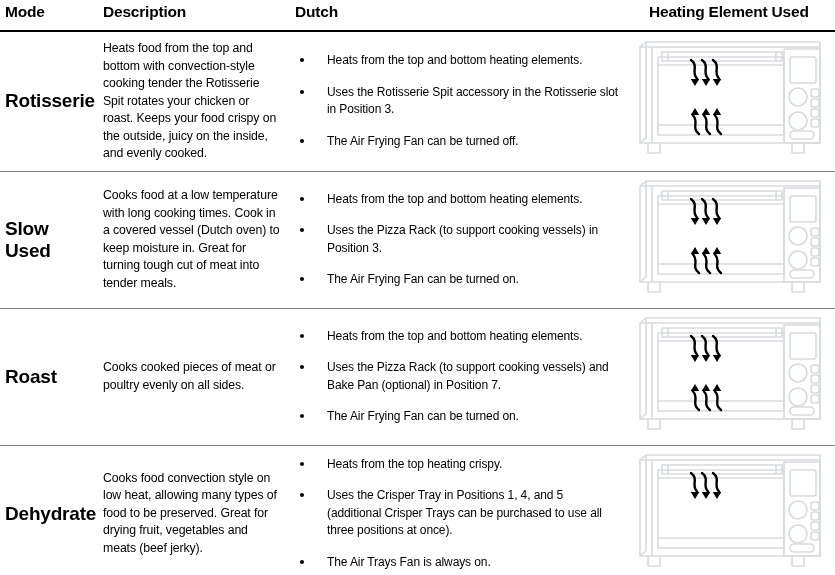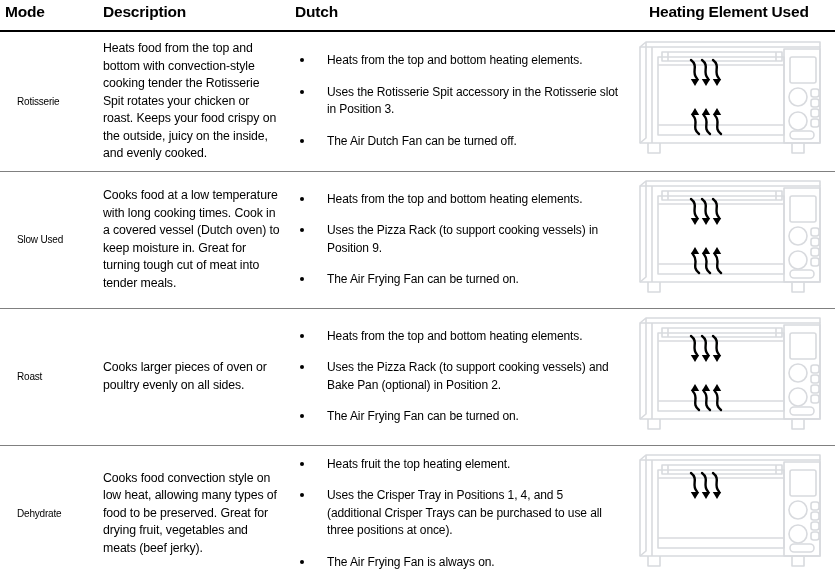--- a/index.html
+++ b/index.html
@@ -50,24 +50,24 @@
   tbody tr > td {
     border-bottom: 1px solid #808080;
     vertical-align: middle;
     padding: 0;
   }
   tbody tr.last-row > td {
     border-bottom: none;
   }
 
   .cell-mode {
-    font-size: 10px;
-    font-weight: normal;
+    font-size: 19px;
+    font-weight: bold;
     letter-spacing: -0.2px;
-    padding-left: 17px;
+    padding-left: 5px;
     padding-right: 4px;
     vertical-align: middle;
   }
 
   .cell-desc {
     font-size: 12.3px;
     line-height: 17.5px;
     letter-spacing: -0.1px;
     padding: 8px 8px 8px 1px;
     vertical-align: middle;
@@ -133,21 +133,21 @@
       </tr>
     </thead>
     <tbody>
         <tr>
           <td class="cell-mode">Rotisserie</td>
           <td class="cell-desc">Heats food from the top and bottom with convection-style cooking tender the Rotisserie Spit rotates your chicken or roast. Keeps your food crispy on the outside, juicy on the inside, and evenly cooked.</td>
           <td class="cell-info">
             <ul class="bullets">
               <li><span class="dot"></span><span>Heats from the top and bottom heating elements.</span></li>
               <li><span class="dot"></span><span>Uses the Rotisserie Spit accessory in the Rotisserie slot in Position 3.</span></li>
-              <li><span class="dot"></span><span>The Air Dutch Fan can be turned off.</span></li>
+              <li><span class="dot"></span><span>The Air Frying Fan can be turned off.</span></li>
             </ul>
           </td>
           <td class="cell-heat"><span class="oven-wrap">
 <svg width="196" height="120" viewBox="0 0 196 120" xmlns="http://www.w3.org/2000/svg">
   <g fill="none" stroke="#d8dade" stroke-width="1.6" stroke-linejoin="round">
 
     <path d="M8 8 H188 V104 H8 Z"></path>
     <path d="M8 8 L14 3 H188 L188 8"></path>
 
     <path d="M20 8 V104"></path>
@@ -187,21 +187,21 @@
                 <path d="M 89 95 C 81 89, 89 83, 83.4 77 C 81 74, 85 75, 85 74" fill="none" stroke="#000000" stroke-width="2.4" stroke-linecap="round"></path>
                 <path d="M 80.8 76 L 89.2 76 L 85 69 Z" fill="#000000"></path>
 </svg></span></td>
         </tr>
         <tr>
           <td class="cell-mode">Slow Used</td>
           <td class="cell-desc">Cooks food at a low temperature with long cooking times. Cook in a covered vessel (Dutch oven) to keep moisture in. Great for turning tough cut of meat into tender meals.</td>
           <td class="cell-info">
             <ul class="bullets">
               <li><span class="dot"></span><span>Heats from the top and bottom heating elements.</span></li>
-              <li><span class="dot"></span><span>Uses the Pizza Rack (to support cooking vessels) in Position 9.</span></li>
+              <li><span class="dot"></span><span>Uses the Pizza Rack (to support cooking vessels) in Position 3.</span></li>
               <li><span class="dot"></span><span>The Air Frying Fan can be turned on.</span></li>
             </ul>
           </td>
           <td class="cell-heat"><span class="oven-wrap">
 <svg width="196" height="120" viewBox="0 0 196 120" xmlns="http://www.w3.org/2000/svg">
   <g fill="none" stroke="#d8dade" stroke-width="1.6" stroke-linejoin="round">
 
     <path d="M8 8 H188 V104 H8 Z"></path>
     <path d="M8 8 L14 3 H188 L188 8"></path>
 
@@ -238,25 +238,25 @@
                 <path d="M 67 95 C 59 89, 67 83, 61.4 77 C 59 74, 63 75, 63 74" fill="none" stroke="#000000" stroke-width="2.4" stroke-linecap="round"></path>
                 <path d="M 58.8 76 L 67.2 76 L 63 69 Z" fill="#000000"></path>
                 <path d="M 78 95 C 70 89, 78 83, 72.4 77 C 70 74, 74 75, 74 74" fill="none" stroke="#000000" stroke-width="2.4" stroke-linecap="round"></path>
                 <path d="M 69.8 76 L 78.2 76 L 74 69 Z" fill="#000000"></path>
                 <path d="M 89 95 C 81 89, 89 83, 83.4 77 C 81 74, 85 75, 85 74" fill="none" stroke="#000000" stroke-width="2.4" stroke-linecap="round"></path>
                 <path d="M 80.8 76 L 89.2 76 L 85 69 Z" fill="#000000"></path>
 </svg></span></td>
         </tr>
         <tr>
           <td class="cell-mode">Roast</td>
-          <td class="cell-desc">Cooks larger pieces of oven or poultry evenly on all sides.</td>
+          <td class="cell-desc">Cooks cooked pieces of meat or poultry evenly on all sides.</td>
           <td class="cell-info">
             <ul class="bullets">
               <li><span class="dot"></span><span>Heats from the top and bottom heating elements.</span></li>
-              <li><span class="dot"></span><span>Uses the Pizza Rack (to support cooking vessels) and Bake Pan (optional) in Position 2.</span></li>
+              <li><span class="dot"></span><span>Uses the Pizza Rack (to support cooking vessels) and Bake Pan (optional) in Position 7.</span></li>
               <li><span class="dot"></span><span>The Air Frying Fan can be turned on.</span></li>
             </ul>
           </td>
           <td class="cell-heat"><span class="oven-wrap">
 <svg width="196" height="120" viewBox="0 0 196 120" xmlns="http://www.w3.org/2000/svg">
   <g fill="none" stroke="#d8dade" stroke-width="1.6" stroke-linejoin="round">
 
     <path d="M8 8 H188 V104 H8 Z"></path>
     <path d="M8 8 L14 3 H188 L188 8"></path>
 
@@ -296,23 +296,23 @@
                 <path d="M 69.8 76 L 78.2 76 L 74 69 Z" fill="#000000"></path>
                 <path d="M 89 95 C 81 89, 89 83, 83.4 77 C 81 74, 85 75, 85 74" fill="none" stroke="#000000" stroke-width="2.4" stroke-linecap="round"></path>
                 <path d="M 80.8 76 L 89.2 76 L 85 69 Z" fill="#000000"></path>
 </svg></span></td>
         </tr>
         <tr class="last-row">
           <td class="cell-mode">Dehydrate</td>
           <td class="cell-desc">Cooks food convection style on low heat, allowing many types of food to be preserved. Great for drying fruit, vegetables and meats (beef jerky).</td>
           <td class="cell-info">
             <ul class="bullets">
-              <li><span class="dot"></span><span>Heats fruit the top heating element.</span></li>
+              <li><span class="dot"></span><span>Heats from the top heating crispy.</span></li>
               <li><span class="dot"></span><span>Uses the Crisper Tray in Positions 1, 4, and 5 (additional Crisper Trays can be purchased to use all three positions at once).</span></li>
-              <li><span class="dot"></span><span>The Air Frying Fan is always on.</span></li>
+              <li><span class="dot"></span><span>The Air Trays Fan is always on.</span></li>
             </ul>
           </td>
           <td class="cell-heat"><span class="oven-wrap">
 <svg width="196" height="120" viewBox="0 0 196 120" xmlns="http://www.w3.org/2000/svg">
   <g fill="none" stroke="#d8dade" stroke-width="1.6" stroke-linejoin="round">
 
     <path d="M8 8 H188 V104 H8 Z"></path>
     <path d="M8 8 L14 3 H188 L188 8"></path>
 
     <path d="M20 8 V104"></path>

